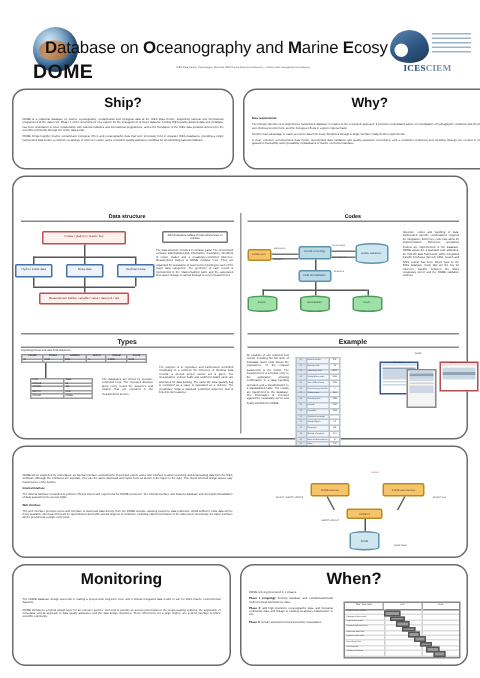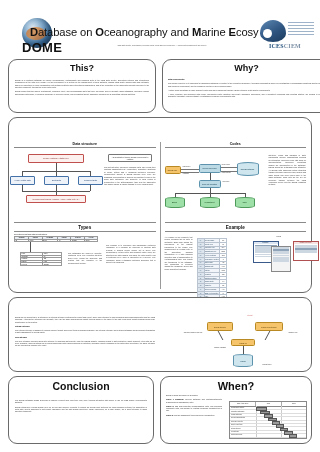--- a/index.html
+++ b/index.html
@@ -182,21 +182,21 @@
           <i></i>
           <i></i>
       </div>
       <div class="ices-text">
         <span class="a">ICES</span><span class="b">CIEM</span>
       </div>
     </div>
   </div>
 
   <div class="panel" id="what">
-    <div class="panel-h">This?</div>
+    <div class="panel-h">Ship?</div>
     <div class="body-text">
       <p>DOME is a relational database on marine oceanography, contaminants and biological data at the ICES Data Centre, supporting national and international programmes at the data level. Phase 1 of the development of a system for the management of these datasets, holding ICES-quality-assured data and metadata, has been undertaken in close collaboration with national institutes and international programmes, and is the foundation of the ICES data products delivered to the scientific community through the online data portal.</p>
       <p>DOME brings together marine contaminant, biological effect, and oceanographic data that were previously held in separate ICES databases, providing a single harmonised data model, a common vocabulary of reference codes, and a consistent quality-assurance workflow for all submitting national institutes.</p>
     </div>
   </div>
 
   <div class="panel" id="why">
     <div class="panel-h">Why?</div>
     <div class="body-text">
       <p class="hd">Data requirements:</p>
@@ -523,21 +523,21 @@
 UPDATE</div>
       <div class="wlab" style="left:104px;top:18px;width:20px;">SELECT
 only</div>
       <div class="wlab" style="left:30px;top:33px;width:22px;">INSERT, SELECT</div>
       <div class="wlab red" style="left:60px;top:1px;width:22px;">Internet</div>
       <div class="wlab" style="left:76px;top:50px;width:24px;">DOME tables</div>
     </div>
   </div>
 
   <div class="panel" id="conclusion">
-    <div class="panel-h">Conclusion</div>
+    <div class="panel-h">Monitoring</div>
     <div class="body-text">
       <p>The DOME database design succeeds in making a project-wide long-term view, and it follows integrated data model in use for ICES marine environmental datasets.</p>
       <p>DOME introduces a formal design layer for all end-user queries: elements to provide an access point between the cross-coupling systems, the application of meta-data, and its approach to data quality assurance and the data design objectives. These efficiencies, for a large degree, are a direct interface to ICES' scientific community.</p>
     </div>
   </div>
 
   <div class="panel" id="when">
     <div class="panel-h">When?</div>
     <div class="body-text">
       <p>DOME is being developed in 2 phases:</p>

